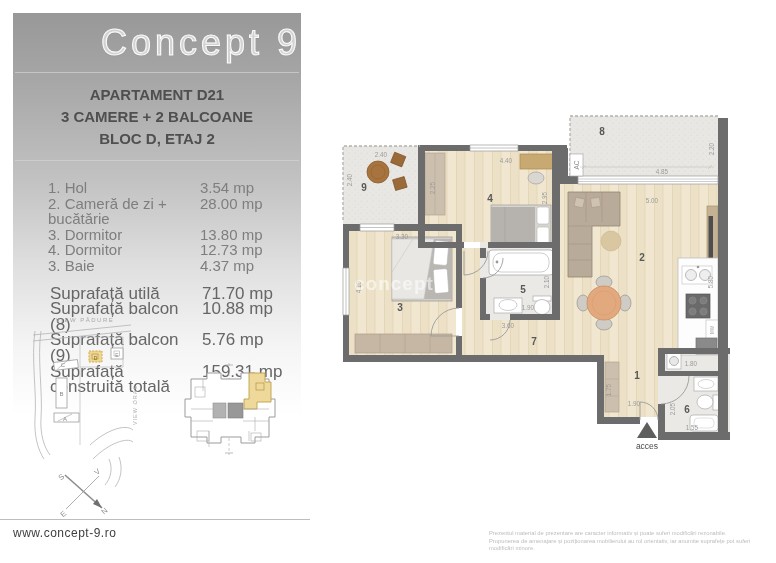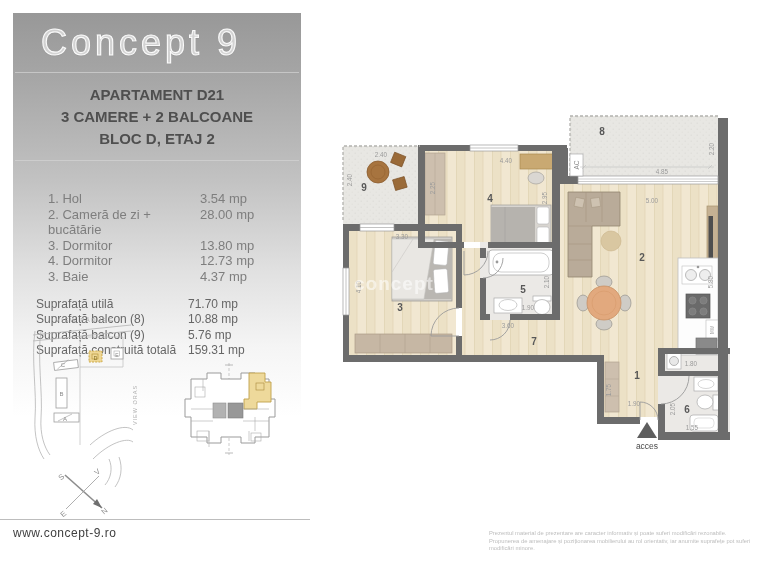--- a/index.html
+++ b/index.html
@@ -1,31 +1,31 @@
 <!DOCTYPE html>
 <html><head>
 <meta charset="utf-8">
 <style>
   html,body{margin:0;padding:0;background:#fff;}
   .page{position:relative;width:776px;height:563px;background:#fff;overflow:hidden;
         font-family:"Liberation Sans",sans-serif;}
   
   .sidebar{position:absolute;left:13px;top:13px;width:288px;height:492px;
     background:linear-gradient(180deg,#989898 0%,#a7a7a7 14%,#c2c2c2 34%,#e0e0e0 52%,#f5f5f5 68%,#ffffff 82%);}
-  .brand{margin-top:9px;text-align:left;font-size:36px;letter-spacing:4px;
+  .brand{margin-top:9px;text-align:right;font-size:36px;letter-spacing:4px;
     color:rgba(255,255,255,.60);-webkit-text-stroke:1.1px #fafafa;
     text-shadow:0 1px 1px rgba(0,0,0,.10);margin-left:28px;}
   .hr{border-top:1px solid #c6c6c6;height:0;margin:8px 2px 0 2px;}
   .apt{margin-top:11px;text-align:center;font-size:15px;font-weight:bold;
     color:#4f4f4f;line-height:22px;}
   .hr2{border-top:1px solid #cdcdcd;height:0;margin:10px 2px 0 2px;}
-  .roomlist{margin:30px 0 0 35px;font-size:13px;color:#7e7e7e;line-height:15.6px;}
+  .roomlist{margin:19px 0 0 35px;font-size:15px;color:#7e7e7e;line-height:15.6px;}
   .roomlist .row{display:flex;}
   .roomlist .rname{width:152px;}
-  .totals{margin:12px 0 0 23px;font-size:12px;color:#666;line-height:15.6px;}
+  .totals{margin:12px 0 0 37px;font-size:17px;color:#666;line-height:15.6px;}
   .totals .row{display:flex;}
   .totals .rname{width:152px;}
   .mapsvg{position:absolute;left:0;top:300px;}
   .bottomline{position:absolute;left:0;top:519px;width:310px;border-top:1px solid #bdbdbd;}
   .website{position:absolute;left:13px;top:526px;width:288px;
     font-size:12px;color:#404040;letter-spacing:.5px;}
   
   .plansvg{position:absolute;left:330px;top:110px;}
   
   .disclaimer{position:absolute;left:489px;top:530px;width:285px;font-size:5.8px;

